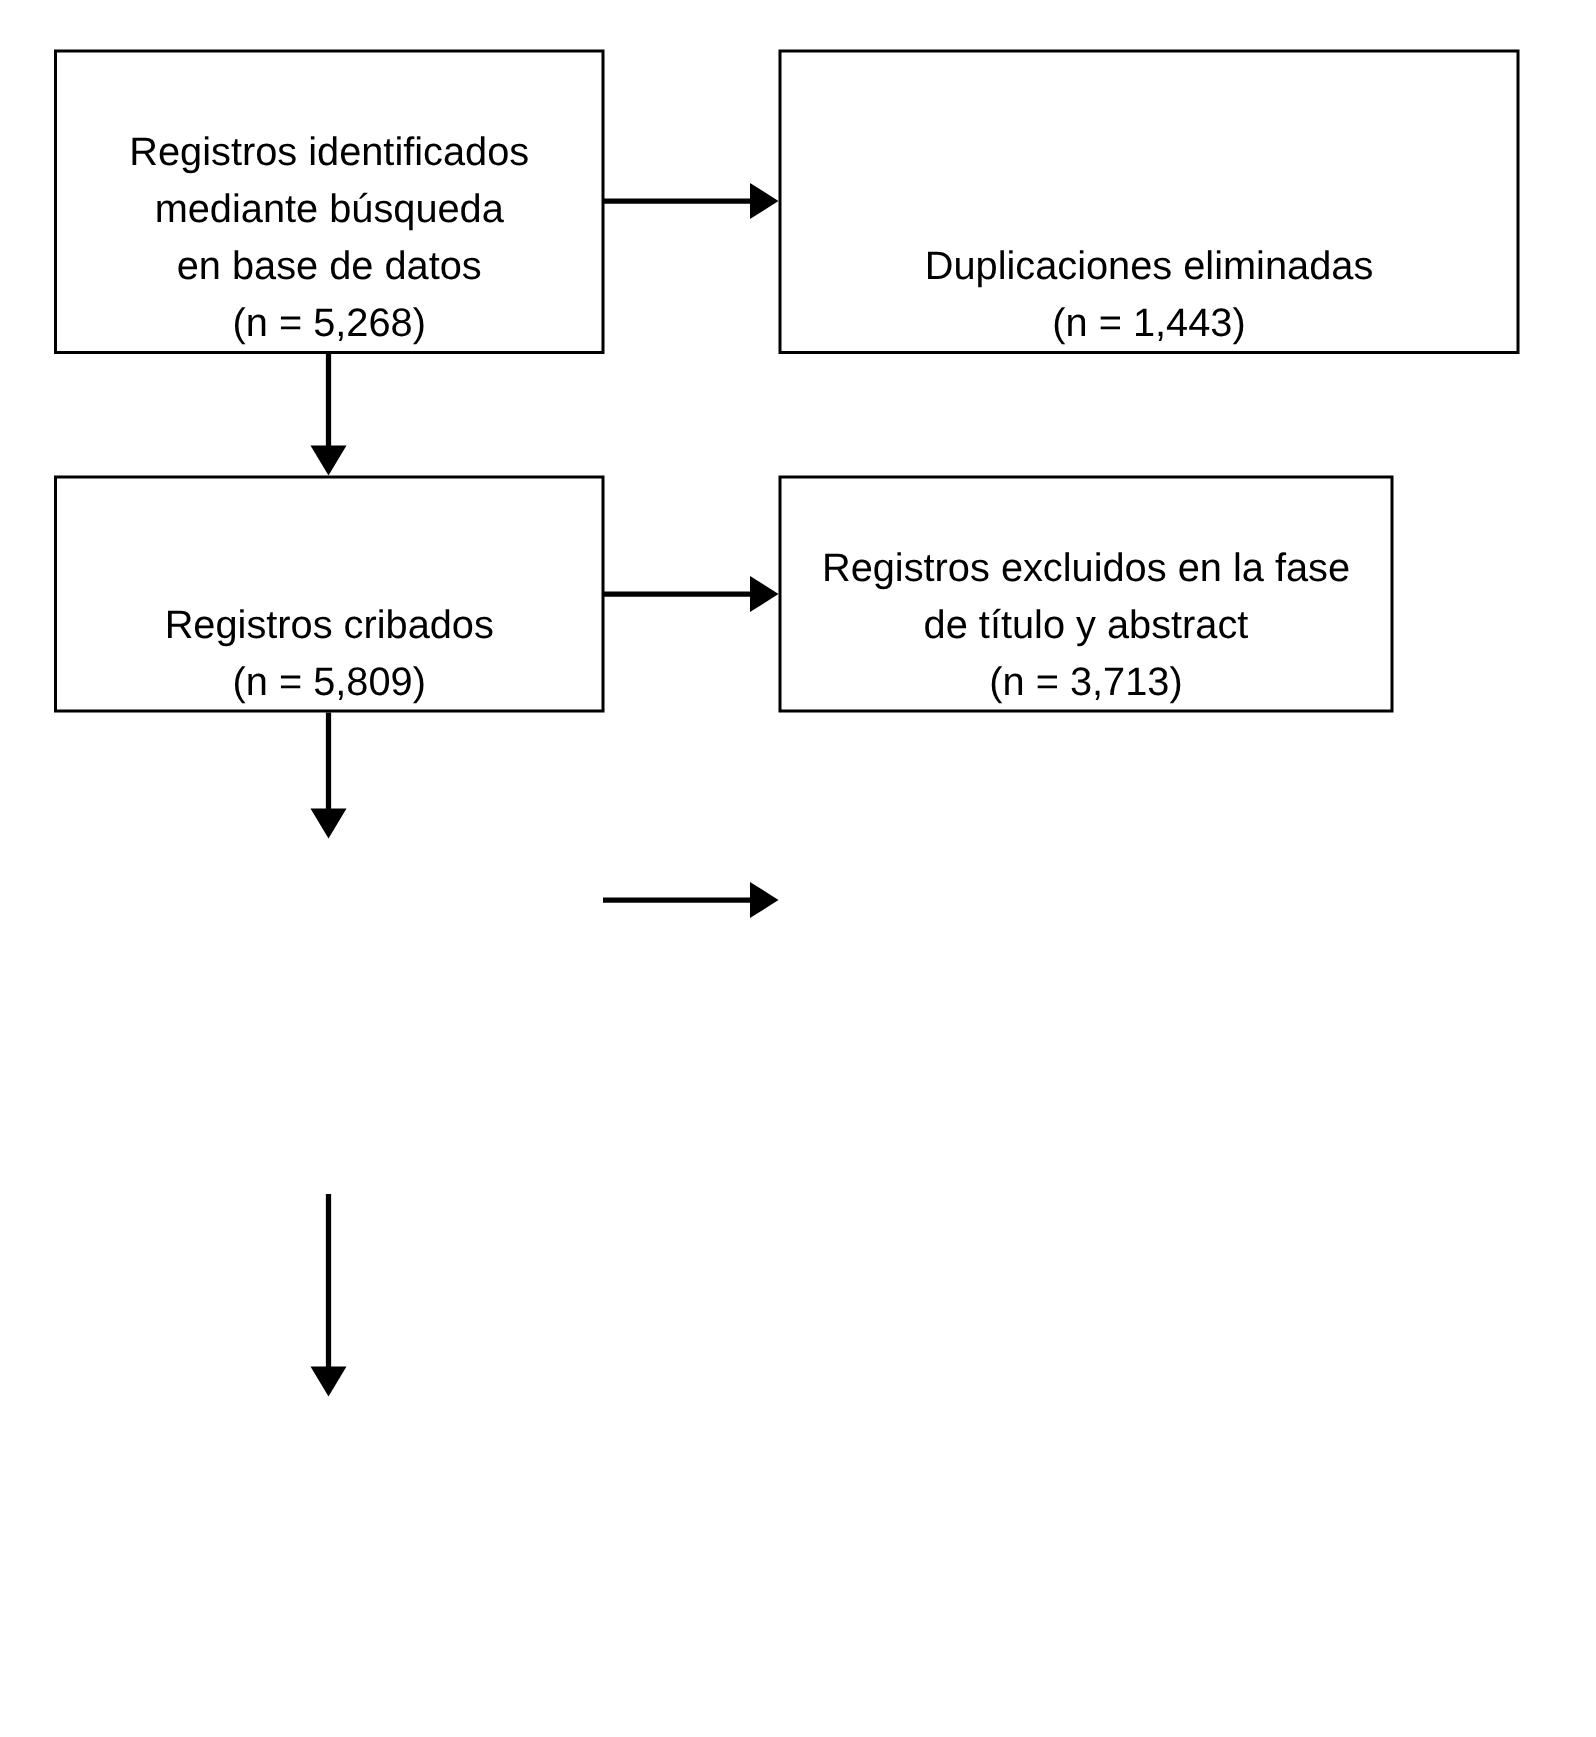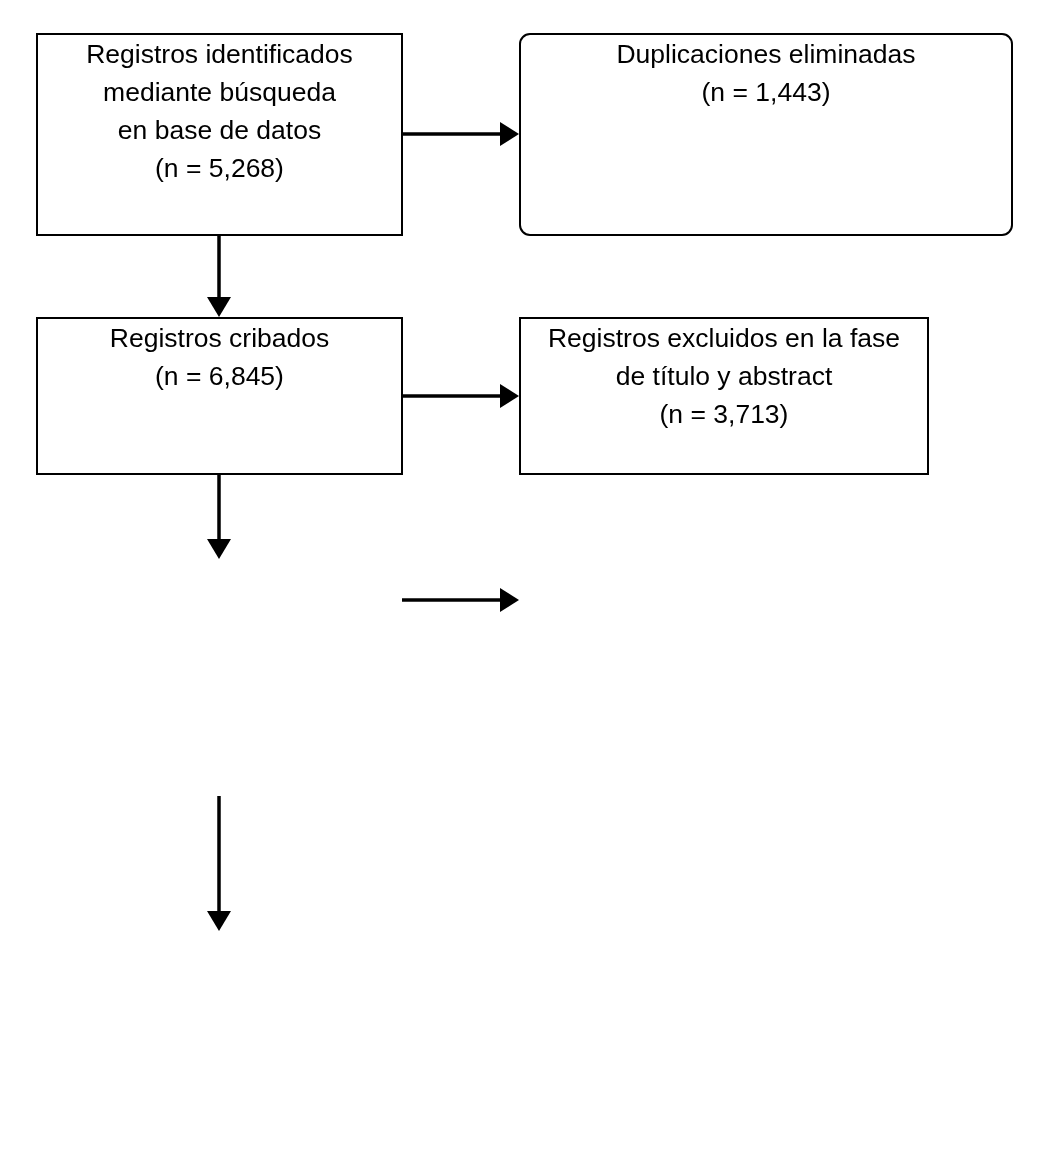--- a/index.html
+++ b/index.html
@@ -17,21 +17,21 @@
     height: 1158px;
     background: #ffffff;
     overflow: hidden;
   }
   .node {
     position: absolute;
     box-sizing: border-box;
     border: 2.5px solid #000000;
     background: #ffffff;
     display: flex;
-    align-items: flex-start;
+    align-items: flex-end;
     justify-content: center;
   }
   .node-text {
     font-size: 26.5px;
     line-height: 38px;
     text-align: center;
     white-space: pre-line;
     color: #000000;
     padding: 0 10px;
   }
@@ -57,42 +57,42 @@
 
 <div id="canvas">
 
   <div class="node" style="left:36px; top:33px; width:367px; height:203px;">
     <div class="node-text">Registros identificados
 mediante búsqueda
 en base de datos
 (n = 5,268)</div>
   </div>
 
-  <div class="node" style="left:519px; top:33px; width:494px; height:203px;border-radius:11px;">
+  <div class="node" style="left:519px; top:33px; width:494px; height:203px;">
     <div class="node-text">Duplicaciones eliminadas
 (n = 1,443)</div>
   </div>
 
   <div class="edge" style="left:402px; top:120px; width:120px; height:28px;">
     <svg width="120" height="28" viewBox="0 0 120 28">
       <line x1="0" y1="14" x2="101" y2="14" stroke="#000000" stroke-width="3.5"></line>
       <polygon points="98,2 117,14 98,26" fill="#000000"></polygon>
     </svg>
   </div>
 
   <div class="edge" style="left:205px; top:236px; width:28px; height:83px;">
     <svg width="28" height="83" viewBox="0 0 28 83">
       <line x1="14" y1="0" x2="14" y2="64" stroke="#000000" stroke-width="3.5"></line>
       <polygon points="2,61 26,61 14,81" fill="#000000"></polygon>
     </svg>
   </div>
 
   <div class="node" style="left:36px; top:317px; width:367px; height:158px;">
     <div class="node-text">Registros cribados
-(n = 6,845)</div>
+(n = 5,809)</div>
   </div>
 
   <div class="node" style="left:519px; top:317px; width:410px; height:158px;">
     <div class="node-text">Registros excluidos en la fase
 de título y abstract
 (n = 3,713)</div>
   </div>
 
   <div class="edge" style="left:402px; top:382px; width:120px; height:28px;">
     <svg width="120" height="28" viewBox="0 0 120 28">

